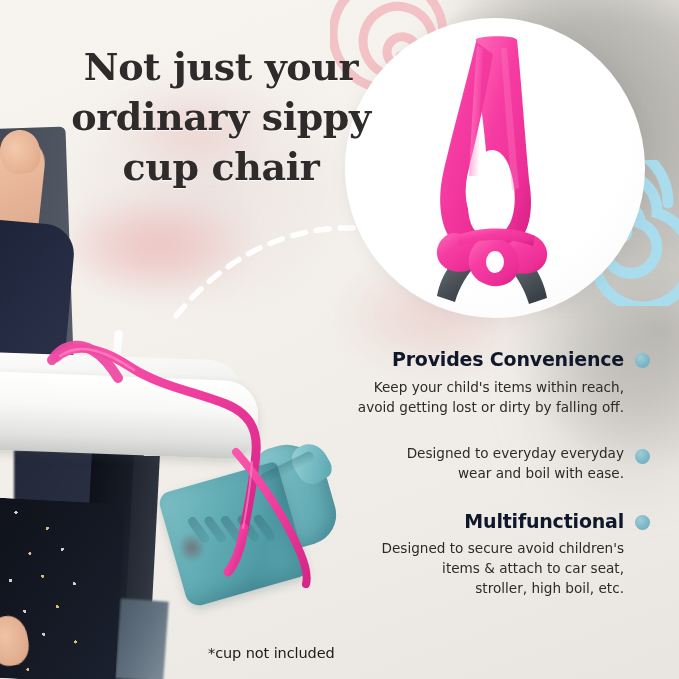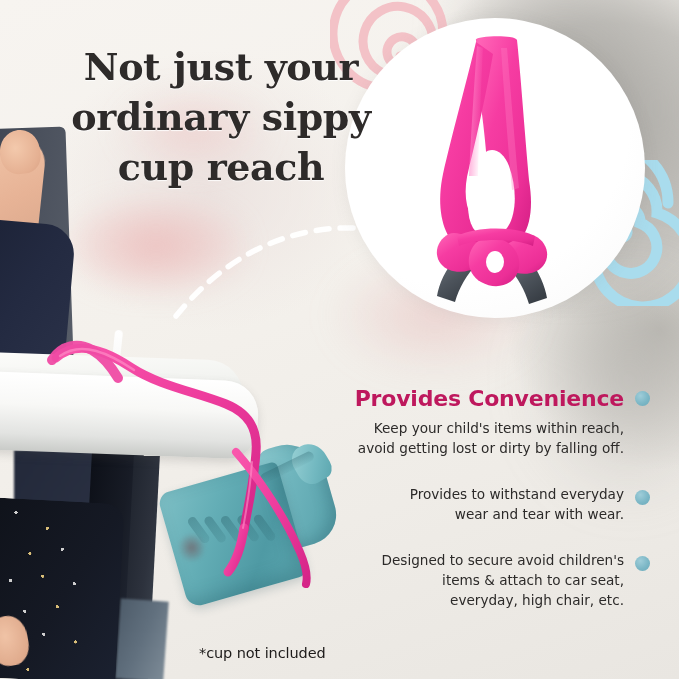--- a/index.html
+++ b/index.html
@@ -337,45 +337,44 @@
   }
   .feature {
     position: relative;
     text-align: right;
     padding-right: 36px;
     margin-bottom: 26px;
   }
   .feature-title {
     font-family: "DejaVu Sans", "Liberation Sans", sans-serif;
     font-weight: bold;
-    font-size: 22px;
+    font-size: 19px;
     letter-spacing: -0.2px;
-    color: #be185d;
+    color: #0f172a;
     line-height: 1.2;
     margin-bottom: 7px;
-    margin-top: 38px;
   }
   .feature-desc {
     font-family: "DejaVu Sans", "Liberation Sans", sans-serif;
     font-size: 13.6px;
     line-height: 1.47;
     color: #2c2a29;
   }
   .feature-desc .dline { display: block; }
   .bullet-dot {
     position: absolute;
     right: 10px; top: 5px;
     width: 15px; height: 15px;
     border-radius: 50%;
     background: radial-gradient(circle at 36% 32%, #9fcdd9 0%, #7cb7c6 55%, #6aa9ba 100%);
   }
 
   .footnote {
     position: absolute;
-    left: 199px; top: 645px;
+    left: 208px; top: 645px;
     font-family: "DejaVu Sans", "Liberation Sans", sans-serif;
     font-size: 14.5px;
     color: #1d1b1a;
     letter-spacing: -0.1px;
   }
 </style>
 </head>
 <body>
 
 <div id="canvas">
@@ -515,48 +514,49 @@
       <path d="M 112 218 C 132 208, 170 208, 190 218 L 188 228 C 168 220, 134 220, 114 228 Z" fill="url(#pg)"></path>
 
       <path d="M 138 30 C 136 70, 134 120, 133 158 L 124 158 C 126 118, 129 68, 132 28 Z" fill="url(#pgl)"></path>
       <path d="M 162 30 C 166 76, 170 128, 174 170 L 167 172 C 163 128, 159 76, 156 30 Z" fill="#ff7dc2" opacity=".35"></path>
     </svg>
   </div>
 
   <div class="headline">
     <span class="l1">Not just your</span>
     <span class="l2">ordinary sippy</span>
-    <span class="l3">cup reach</span>
+    <span class="l3">cup chair</span>
   </div>
 
   <div class="features">
 
     <div class="feature">
       <div class="bullet-dot"></div>
       <div class="feature-title">Provides Convenience</div>
       <div class="feature-desc">
         <span class="dline">Keep your child's items within reach,</span>
         <span class="dline">avoid getting lost or dirty by falling off.</span>
       </div>
     </div>
 
     <div class="feature">
       <div class="bullet-dot"></div>
       <div class="feature-desc">
-        <span class="dline">Provides to withstand everyday</span>
-        <span class="dline">wear and tear with wear.</span>
+        <span class="dline">Designed to everyday everyday</span>
+        <span class="dline">wear and boil with ease.</span>
       </div>
     </div>
 
     <div class="feature">
       <div class="bullet-dot"></div>
+      <div class="feature-title">Multifunctional</div>
       <div class="feature-desc">
         <span class="dline">Designed to secure avoid children's</span>
         <span class="dline">items &amp; attach to car seat,</span>
-        <span class="dline">everyday, high chair, etc.</span>
+        <span class="dline">stroller, high boil, etc.</span>
       </div>
     </div>
 
   </div>
 
   <div class="footnote">*cup not included</div>
 
 </div>
 
 </body></html>

